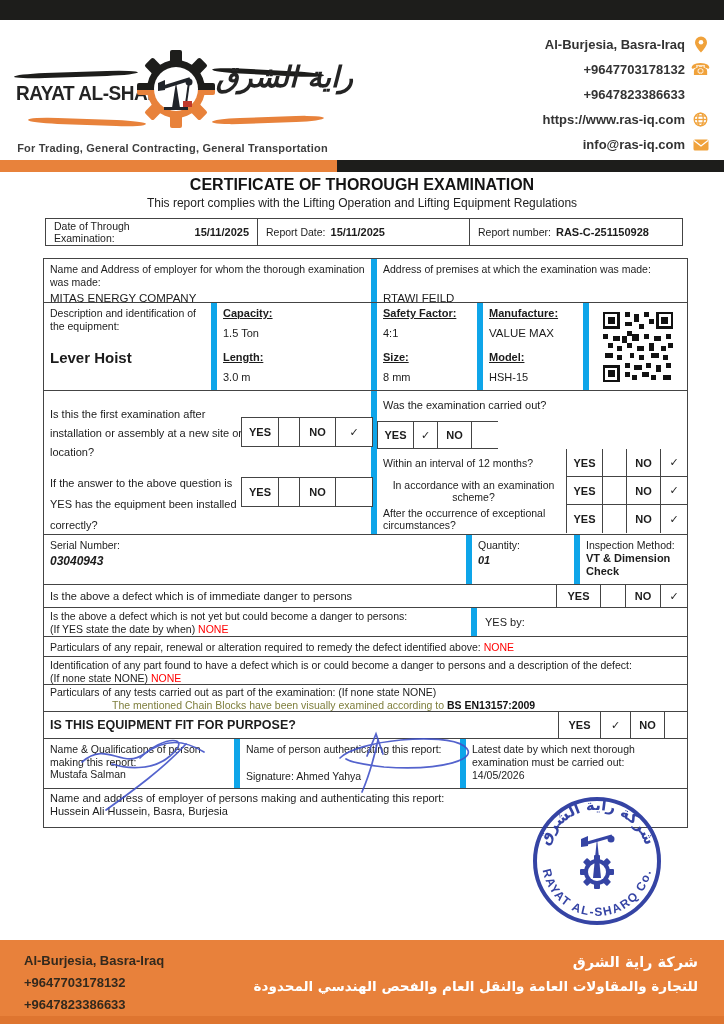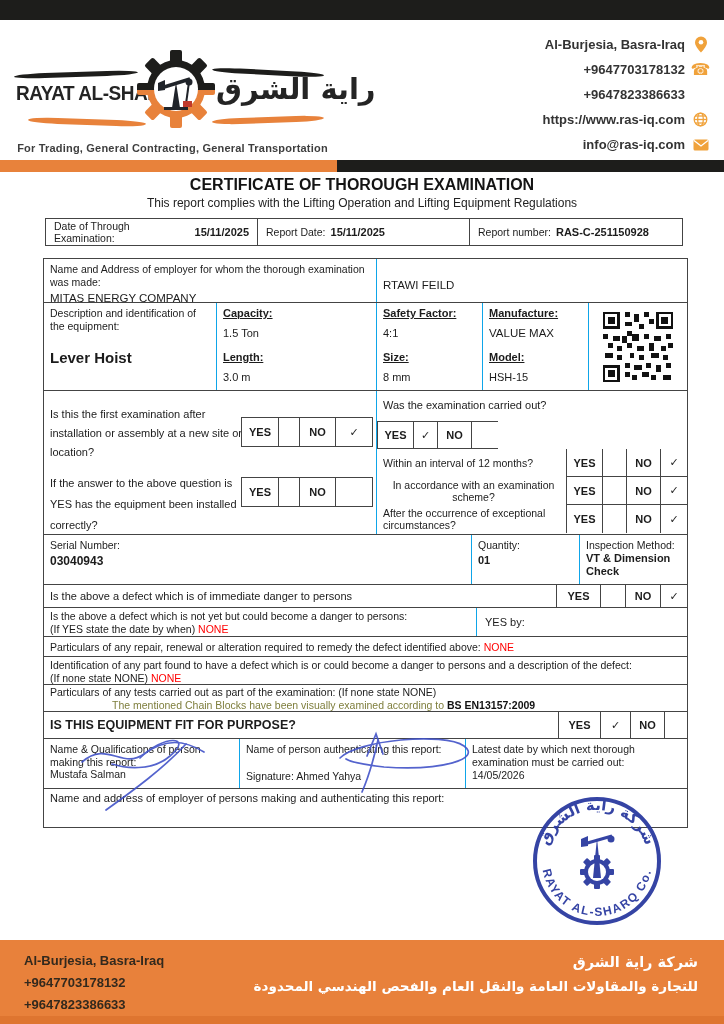--- a/index.html
+++ b/index.html
@@ -8,21 +8,21 @@
     position:relative; width:724px; height:1024px; margin:0 auto;
     background:#ffffff; overflow:hidden;
     font-family:"Liberation Sans","DejaVu Sans",sans-serif; color:#1c1c1c;
   }
   
   .topbar { position:absolute; left:0; top:0; width:724px; height:20px; background:#1d1d1b; }
 
   
   .logo-area { position:absolute; left:0; top:20px; width:345px; height:140px; }
   .brand-en { position:absolute; left:16px; top:62px; font-size:20px; font-weight:800; color:#242424; letter-spacing:-0.5px; transform:scaleX(.95); transform-origin:left; white-space:nowrap; }
-  .brand-ar { position:absolute; left:216px; top:52px; font-size:29px; font-weight:700; color:#242424; white-space:nowrap; font-family:"DejaVu Sans",sans-serif; }
+  .brand-ar { position:absolute; left:216px; top:40px; font-size:29px; font-weight:700; color:#242424; white-space:nowrap; font-family:"DejaVu Sans",sans-serif;font-style:italic; }
   .gear-svg { position:absolute; left:134px; top:26px; }
   .swoosh { position:absolute; border-radius:50%/100%; }
   .sw-bl { left:14px;  top:52px; width:124px; height:5px; background:#1d1d1b; transform:rotate(-2deg); }
   .sw-br { left:212px; top:50px; width:112px; height:5px; background:#1d1d1b; transform:rotate(3deg); }
   .sw-ol { left:28px;  top:99px; width:118px; height:6px; background:#e8823b; transform:rotate(2deg); }
   .sw-or { left:212px; top:97px; width:112px; height:6px; background:#e8823b; transform:rotate(-2deg); }
   .tagline { position:absolute; left:0; top:120px; width:345px; text-align:center; font-size:11px; font-weight:700; color:#3e3e3e; line-height:16px; letter-spacing:.2px; }
 
   .contacts { position:absolute; right:14px; top:32px; }
   .contact-row { display:flex; justify-content:flex-end; align-items:center; height:25px; gap:6px; font-size:13px; font-weight:600; color:#333; }
@@ -42,21 +42,21 @@
   .date-cell .v { font-weight:700; font-size:11px; }
   .dc1 { width:212px; border-right:1px solid #444; }
   .dc2 { width:212px; border-right:1px solid #444; }
   .dc3 { flex:1; }
 
   
   .mtable { position:absolute; left:43px; top:258px; width:645px; border:1px solid #444; }
   .trow { position:relative; display:flex; border-bottom:1px solid #444; }
   .trow:last-child { border-bottom:none; }
   .cell { position:relative; }
-  .brd-r { border-right:1px solid #0ea5e9; }
+  .brd-r { border-right:6px solid #0ea5e9; }
   .lbl { font-size:10.5px; line-height:13px; color:#1c1c1c; }
   .ulbl { font-size:11px; font-weight:700; text-decoration:underline; }
   .none-red { color:#ff0000; }
 
   .rowA { height:44px; }
   .rowB { height:88px; }
   .rowC { height:144px; }
   .rowD { height:50px; }
   .rowE { height:23px; }
   .rowF { height:29px; }
@@ -86,21 +86,21 @@
   .co-header { position:absolute; left:6px; top:8px; font-size:11px; }
   .co-row { position:absolute; left:0; width:100%; height:28px; display:flex; }
   .co-q { flex:1; display:flex; align-items:center; padding-left:6px; font-size:10.5px; line-height:12px; padding-right:2px; }
   .strip { display:flex; border-bottom:1px solid #444; }
   .strip.first { border-top:1px solid #444; }
   .strip.last { border-bottom:none; }
   .cb { display:flex; align-items:center; justify-content:center; font-size:11px; font-weight:600; border-left:1px solid #444; }
   .sw1{width:36px;} .sw2{width:24px;} .sw3{width:34px;} .sw4{width:27px;}
 
   .cD1 { width:428px; } .cD2 { width:108px; } .cD3 { flex:1; }
-  .serial-val { font-size:12px; font-weight:700; margin-top:2px; }
+  .serial-val { font-size:12px; font-weight:700; margin-top:2px;font-style:italic; }
   .insp-val { font-size:11px; font-weight:700; line-height:13px; }
 
   .rowE-text { flex:1; display:flex; align-items:center; padding-left:6px; font-size:11px; }
   .ecb1{width:44px;} .ecb2{width:25px;} .ecb3{width:35px;} .ecb4{width:27px;}
 
   .cF1 { width:433px; padding:2px 6px; } .cF2 { flex:1; display:flex; align-items:center; padding-left:8px; font-size:11px; }
   .two-line { font-size:10.5px; line-height:12.5px; }
 
   .rowG-text { display:flex; align-items:center; padding-left:6px; font-size:10.5px; height:100%; width:100%; }
   .rowI-in { padding:1px 6px; font-size:10.5px; line-height:12.5px; }
@@ -246,20 +246,21 @@
   </div>
 
   <div class="mtable">
 
     <div class="trow rowA">
       <div class="cell cA1 brd-r pad">
         <div class="lbl">Name and Address of employer for whom the thorough examination was made:</div>
         <div class="emp-val">MITAS ENERGY COMPANY</div>
       </div>
       <div class="cell cA2 pad">
+        <div class="lbl">Address of premises at which the examination was made:</div>
         <div class="emp-val" style="margin-top:16px">RTAWI FEILD</div>
       </div>
     </div>
 
     <div class="trow rowB">
       <div class="cell cB1 brd-r pad">
         <div class="lbl">Description and identification of the equipment:</div>
         <div class="equip-val">Lever Hoist</div>
       </div>
       <div class="cell cB2 brd-r pad">
@@ -469,20 +470,21 @@
       </div>
       <div class="cell cK3 pad">
         <div class="two-line">Latest date by which next thorough examination must be carried out:</div>
         <div class="next-val">14/05/2026</div>
       </div>
     </div>
 
     <div class="trow rowL">
       <div class="cell pad" style="padding-top:3px; width:100%;">
         <div class="two-line" style="font-size:11px">Name and address of employer of persons making and authenticating this report:</div>
+        <div class="two-line" style="font-size:11px">Hussein Ali Hussein, Basra, Burjesia</div>
       </div>
     </div>
   </div>
 
   <svg class="sig sig1" width="200" height="90" viewBox="0 0 200 90" fill="none" stroke="#4253c8" stroke-width="1.7" stroke-linecap="round" opacity="0.9">
     <path d="M30 40 C 55 18, 70 48, 92 32 S 132 18, 152 30"></path>
     <path d="M88 36 C 112 12, 142 14, 118 34 C 100 50, 72 46, 60 42"></path>
     <path d="M134 22 C 112 46, 82 68, 54 88"></path>
   </svg>
   <svg class="sig sig2" width="175" height="72" viewBox="0 0 175 72" fill="none" stroke="#4253c8" stroke-width="1.7" stroke-linecap="round" opacity="0.9">

